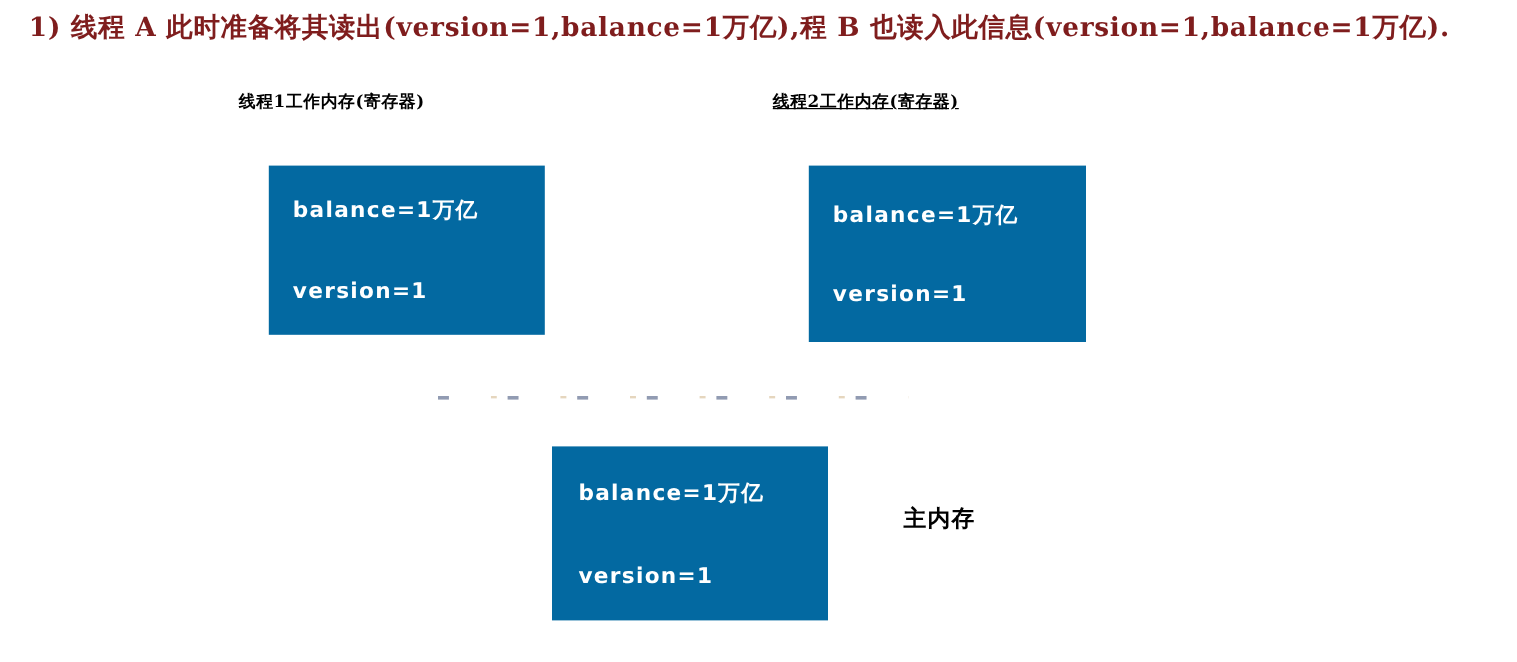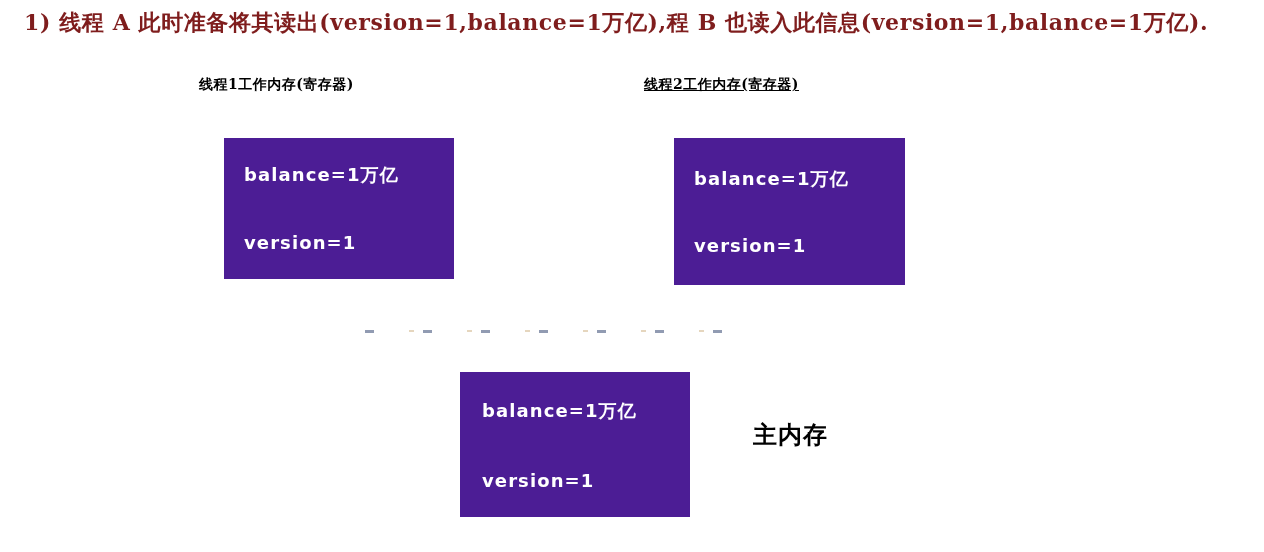--- a/index.html
+++ b/index.html
@@ -39,21 +39,21 @@
     letter-spacing: 0.5px;
     white-space: nowrap;
     color: #000000;
   }
   #caption-thread1 { left: 199px; }
   #caption-thread2 { left: 644px; text-decoration: underline; }
 
   
   .memory-box {
     position: absolute;
-    background: #4c1d95;
+    background: #0369a1;
     box-sizing: border-box;
   }
   .memory-box .box-line {
     position: absolute;
     color: #ffffff;
     font-family: "DejaVu Sans", "Liberation Sans", sans-serif;
     font-weight: 700;
     letter-spacing: 1.1px;
     white-space: nowrap;
   }
@@ -115,21 +115,21 @@
     background-size: 58px 2px;
     background-repeat: repeat-x;
   }
 
   
   #caption-main-memory {
     position: absolute;
     left: 753px;
     top: 419px;
     font-family: "DejaVu Serif", "Liberation Serif", serif;
-    font-size: 24px;
+    font-size: 19px;
     font-weight: 700;
     letter-spacing: 1px;
     white-space: nowrap;
     color: #000000;
   }
 </style>
 </head>
 <body>
 
 <div id="title-line">1) 线程 A 此时准备将其读出(version=1,balance=1万亿),程 B 也读入此信息(version=1,balance=1万亿).</div>

